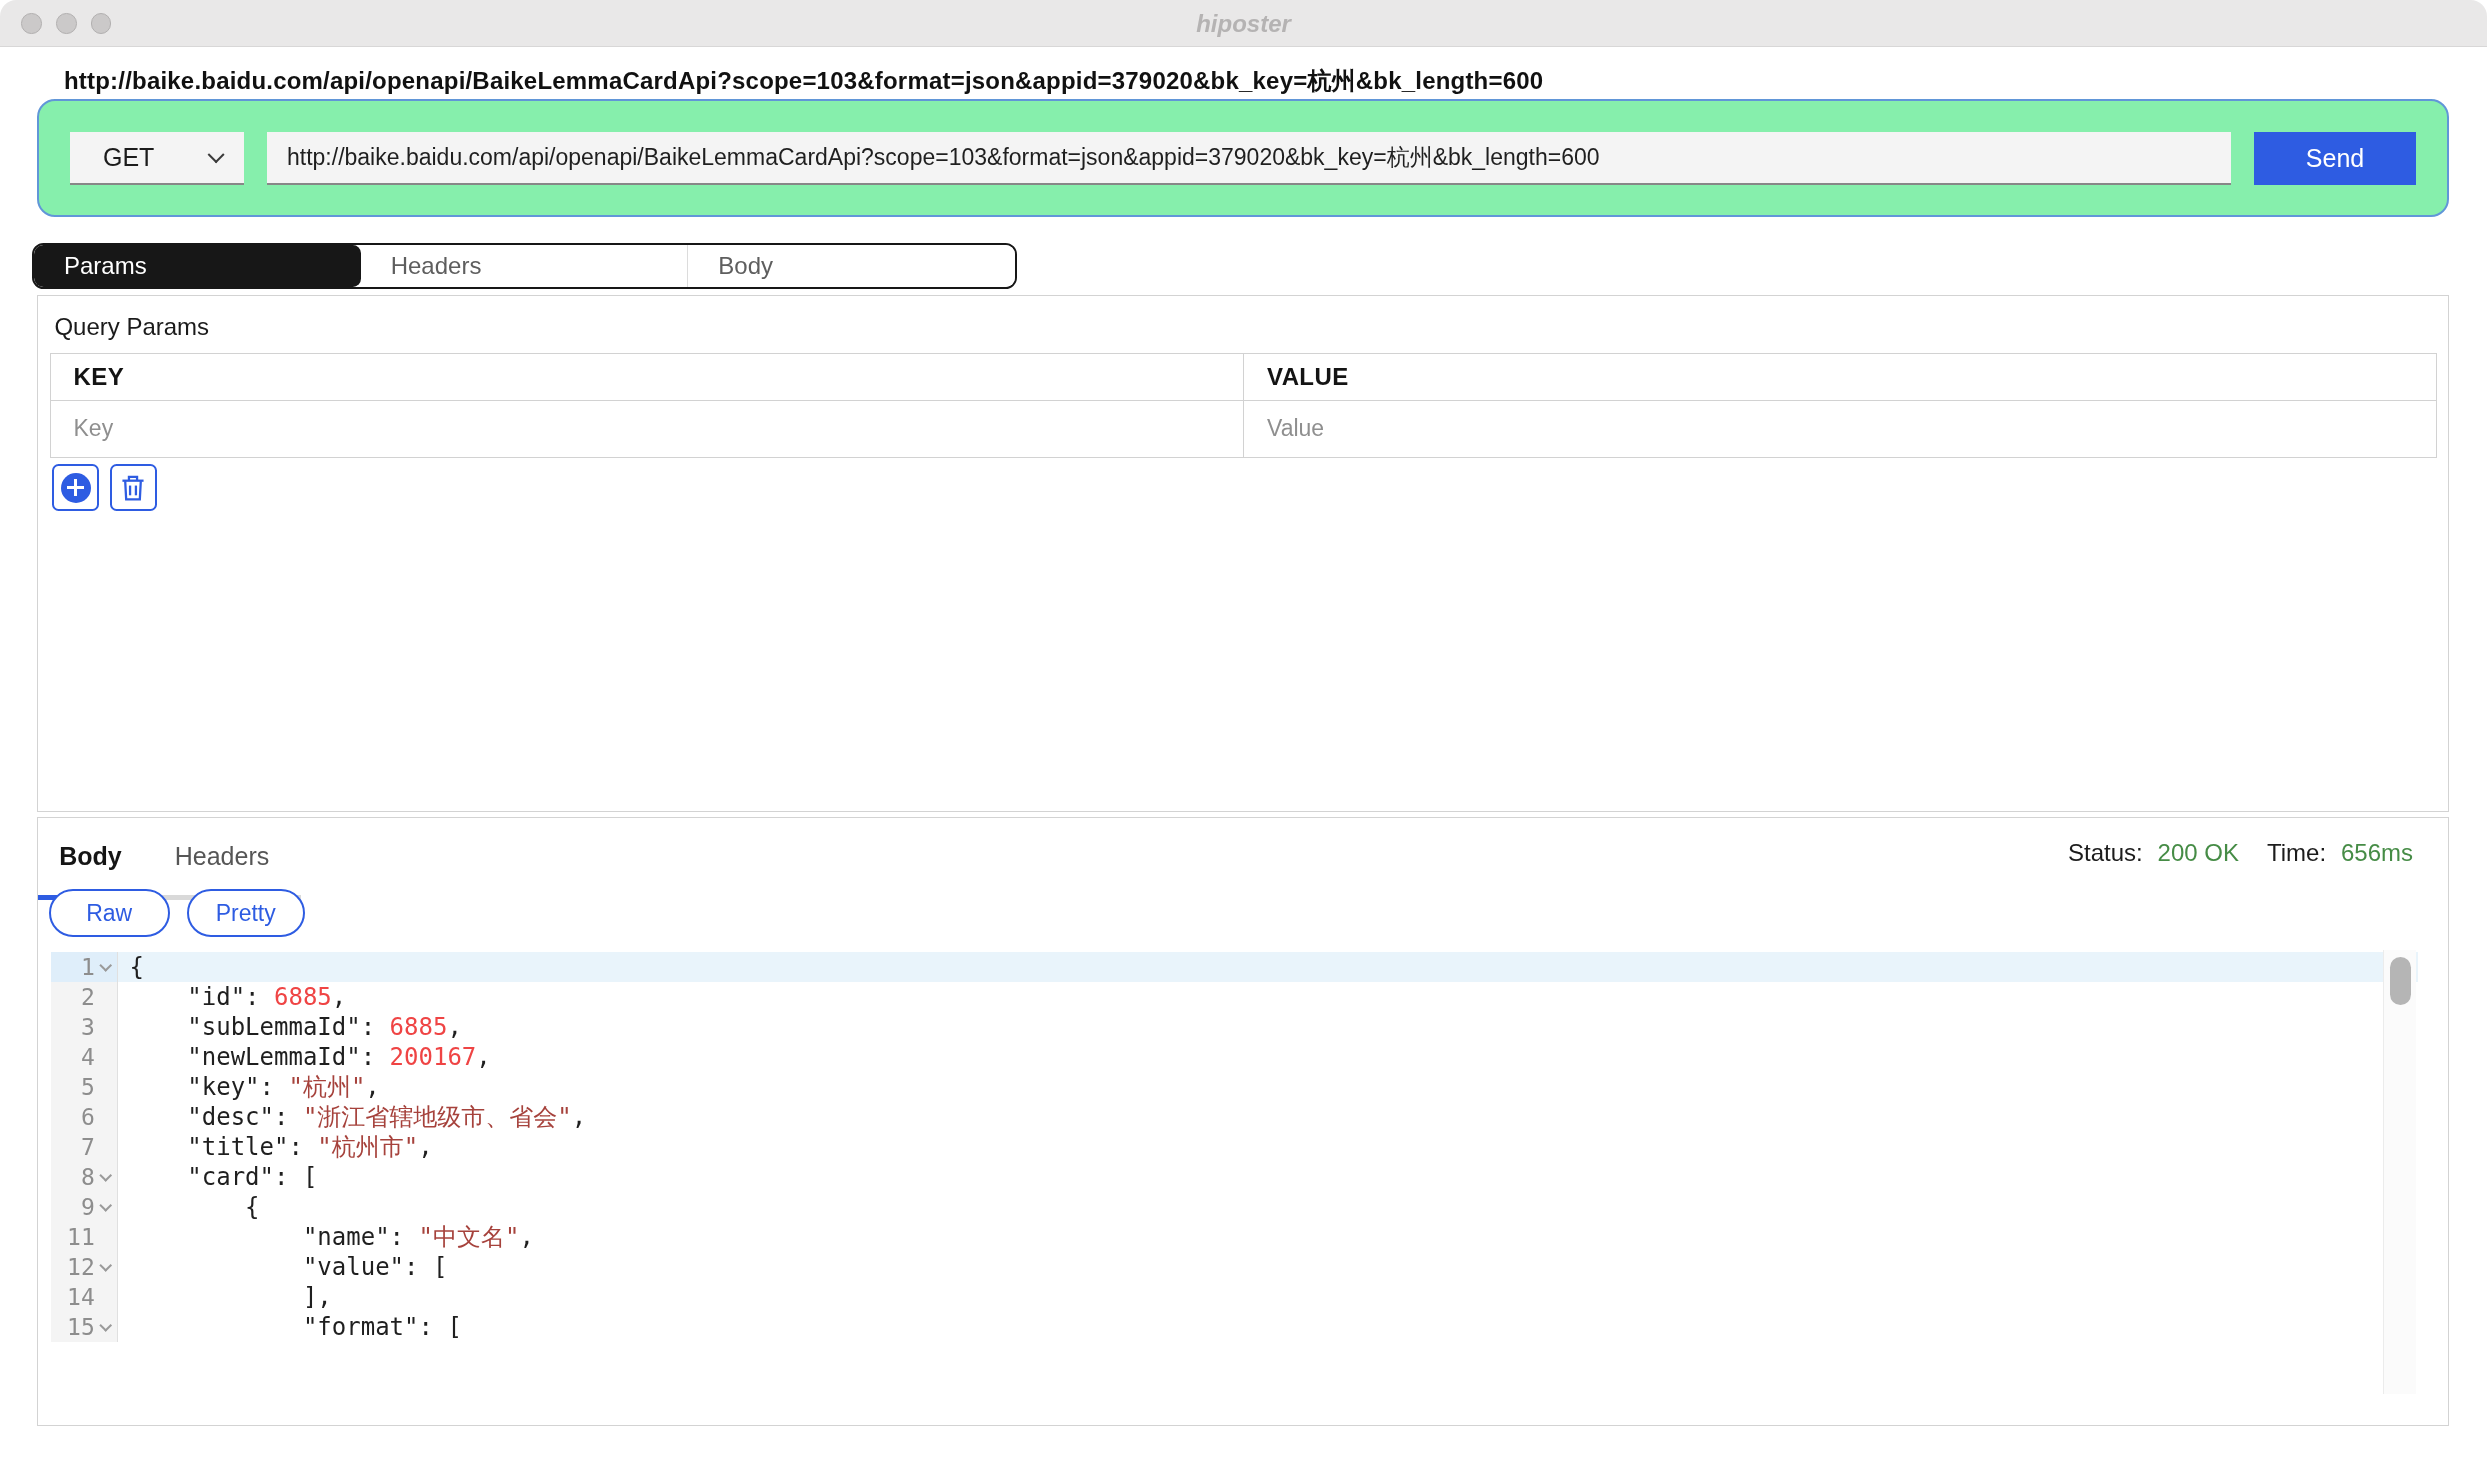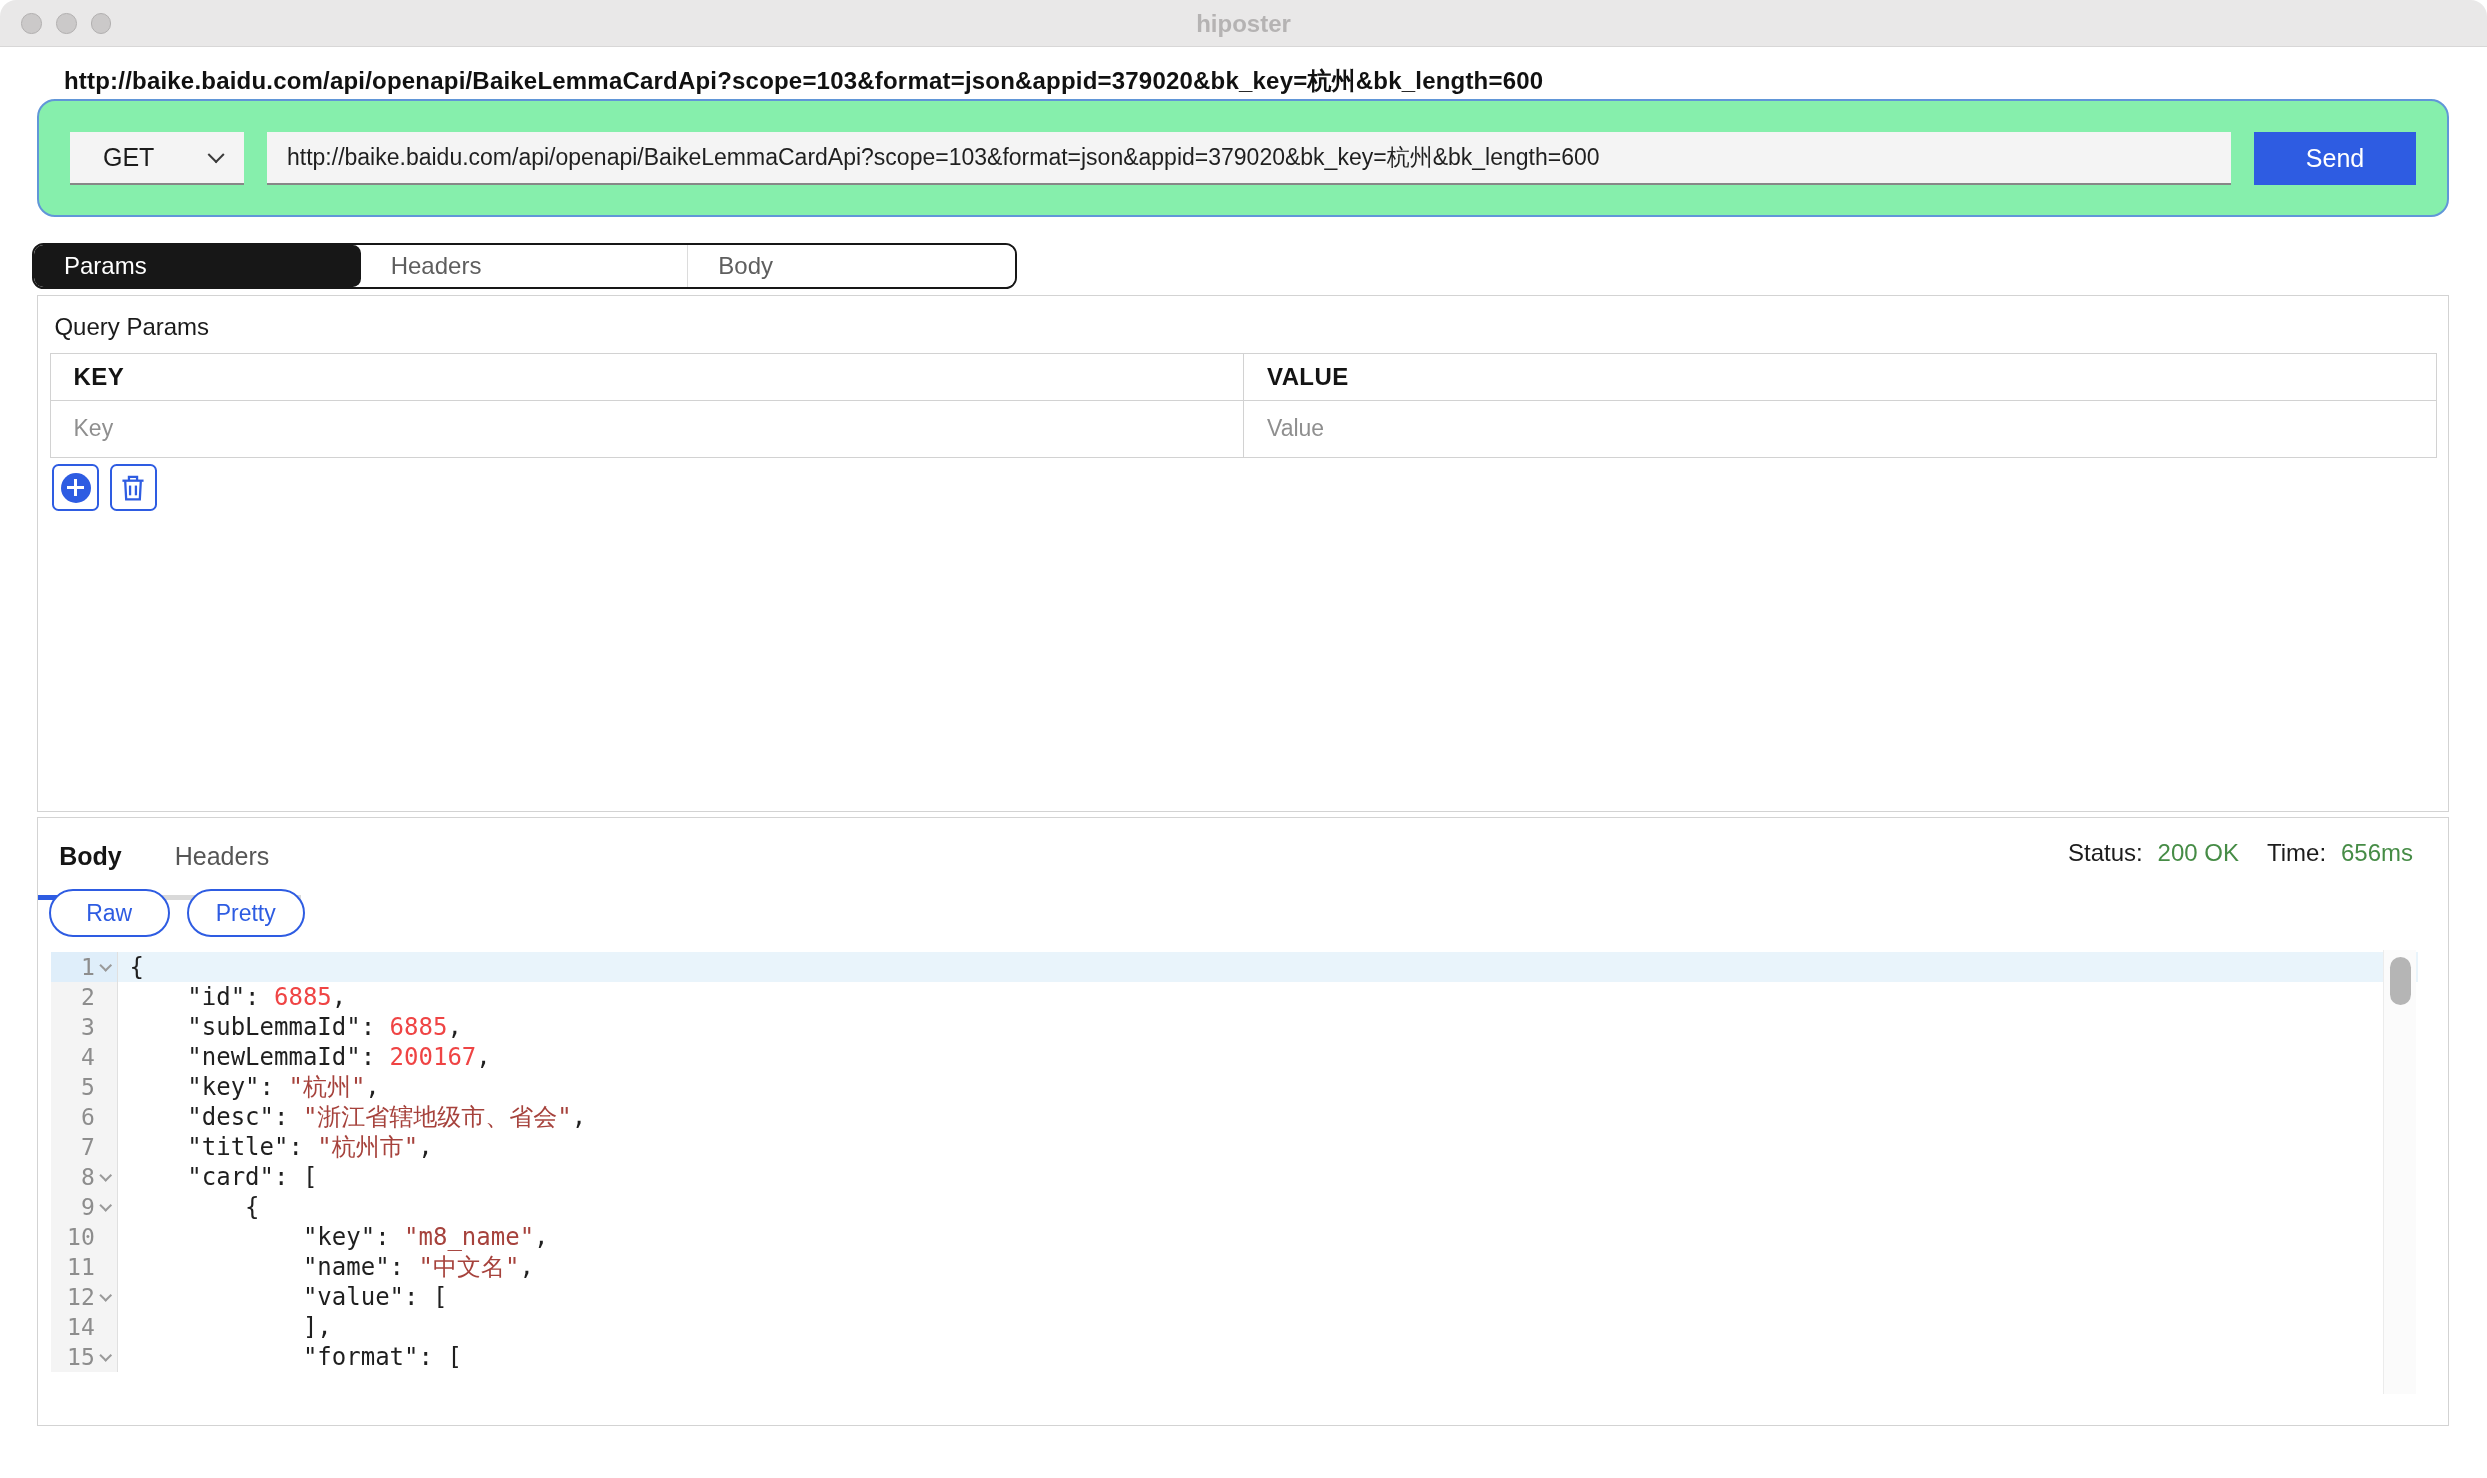--- a/index.html
+++ b/index.html
@@ -1,21 +1,21 @@
 <!DOCTYPE html>
 <html style="font-size:13px"><head>
 <meta charset="utf-8">
 <style>
   * { margin:0; padding:0; box-sizing:border-box; }
   html,body { width:2487px; height:1479px; background:#ffffff; overflow:hidden;
               font-family:"Liberation Sans", sans-serif; }
 
   
   .titlebar { position:relative; height:47px; background:#e9e8e8;
-              border-radius:16.4px 16.4px 0 0; border-bottom:0.8px solid #d8d7d7; }
+              border-radius:16.4px 16.4px 0 0; border-bottom:0.8px solid #d8d7d7;font-style:italic; }
   .lights { position:absolute; left:21.4px; top:13px; display:flex; gap:14px; }
   .light { width:20.6px; height:20.6px; border-radius:50%; background:#cbc9c9; border:1.2px solid #b2b0b0; }
   .win-title { position:absolute; left:0; right:0; top:0; height:47px; line-height:47px;
                text-align:center; font-weight:bold; font-size:24px; color:#b5b3b3; }
 
   
   .url-heading { margin:18px 0 0 64px; font-weight:bold; font-size:24px; color:#111; letter-spacing:0.2px; }
 
   
   .request-bar { position:absolute; left:37px; top:99px; width:2412px; height:118px;
@@ -257,27 +257,20 @@
         </div>
         <div class="cl">
           <div class="gut">
             <span class="ln">9</span>
             <span class="fold"></span>
           </div>
           <div class="code"><span class="tk-p">        {</span></div>
         </div>
         <div class="cl">
           <div class="gut">
-            <span class="ln">10</span>
-            <span class="fold hid"></span>
-          </div>
-          <div class="code"><span class="tk-p">            "key": </span><span class="tk-s">"m8_name"</span><span class="tk-p">,</span></div>
-        </div>
-        <div class="cl">
-          <div class="gut">
             <span class="ln">11</span>
             <span class="fold hid"></span>
           </div>
           <div class="code"><span class="tk-p">            "name": </span><span class="tk-s">"中文名"</span><span class="tk-p">,</span></div>
         </div>
         <div class="cl">
           <div class="gut">
             <span class="ln">12</span>
             <span class="fold"></span>
           </div>

